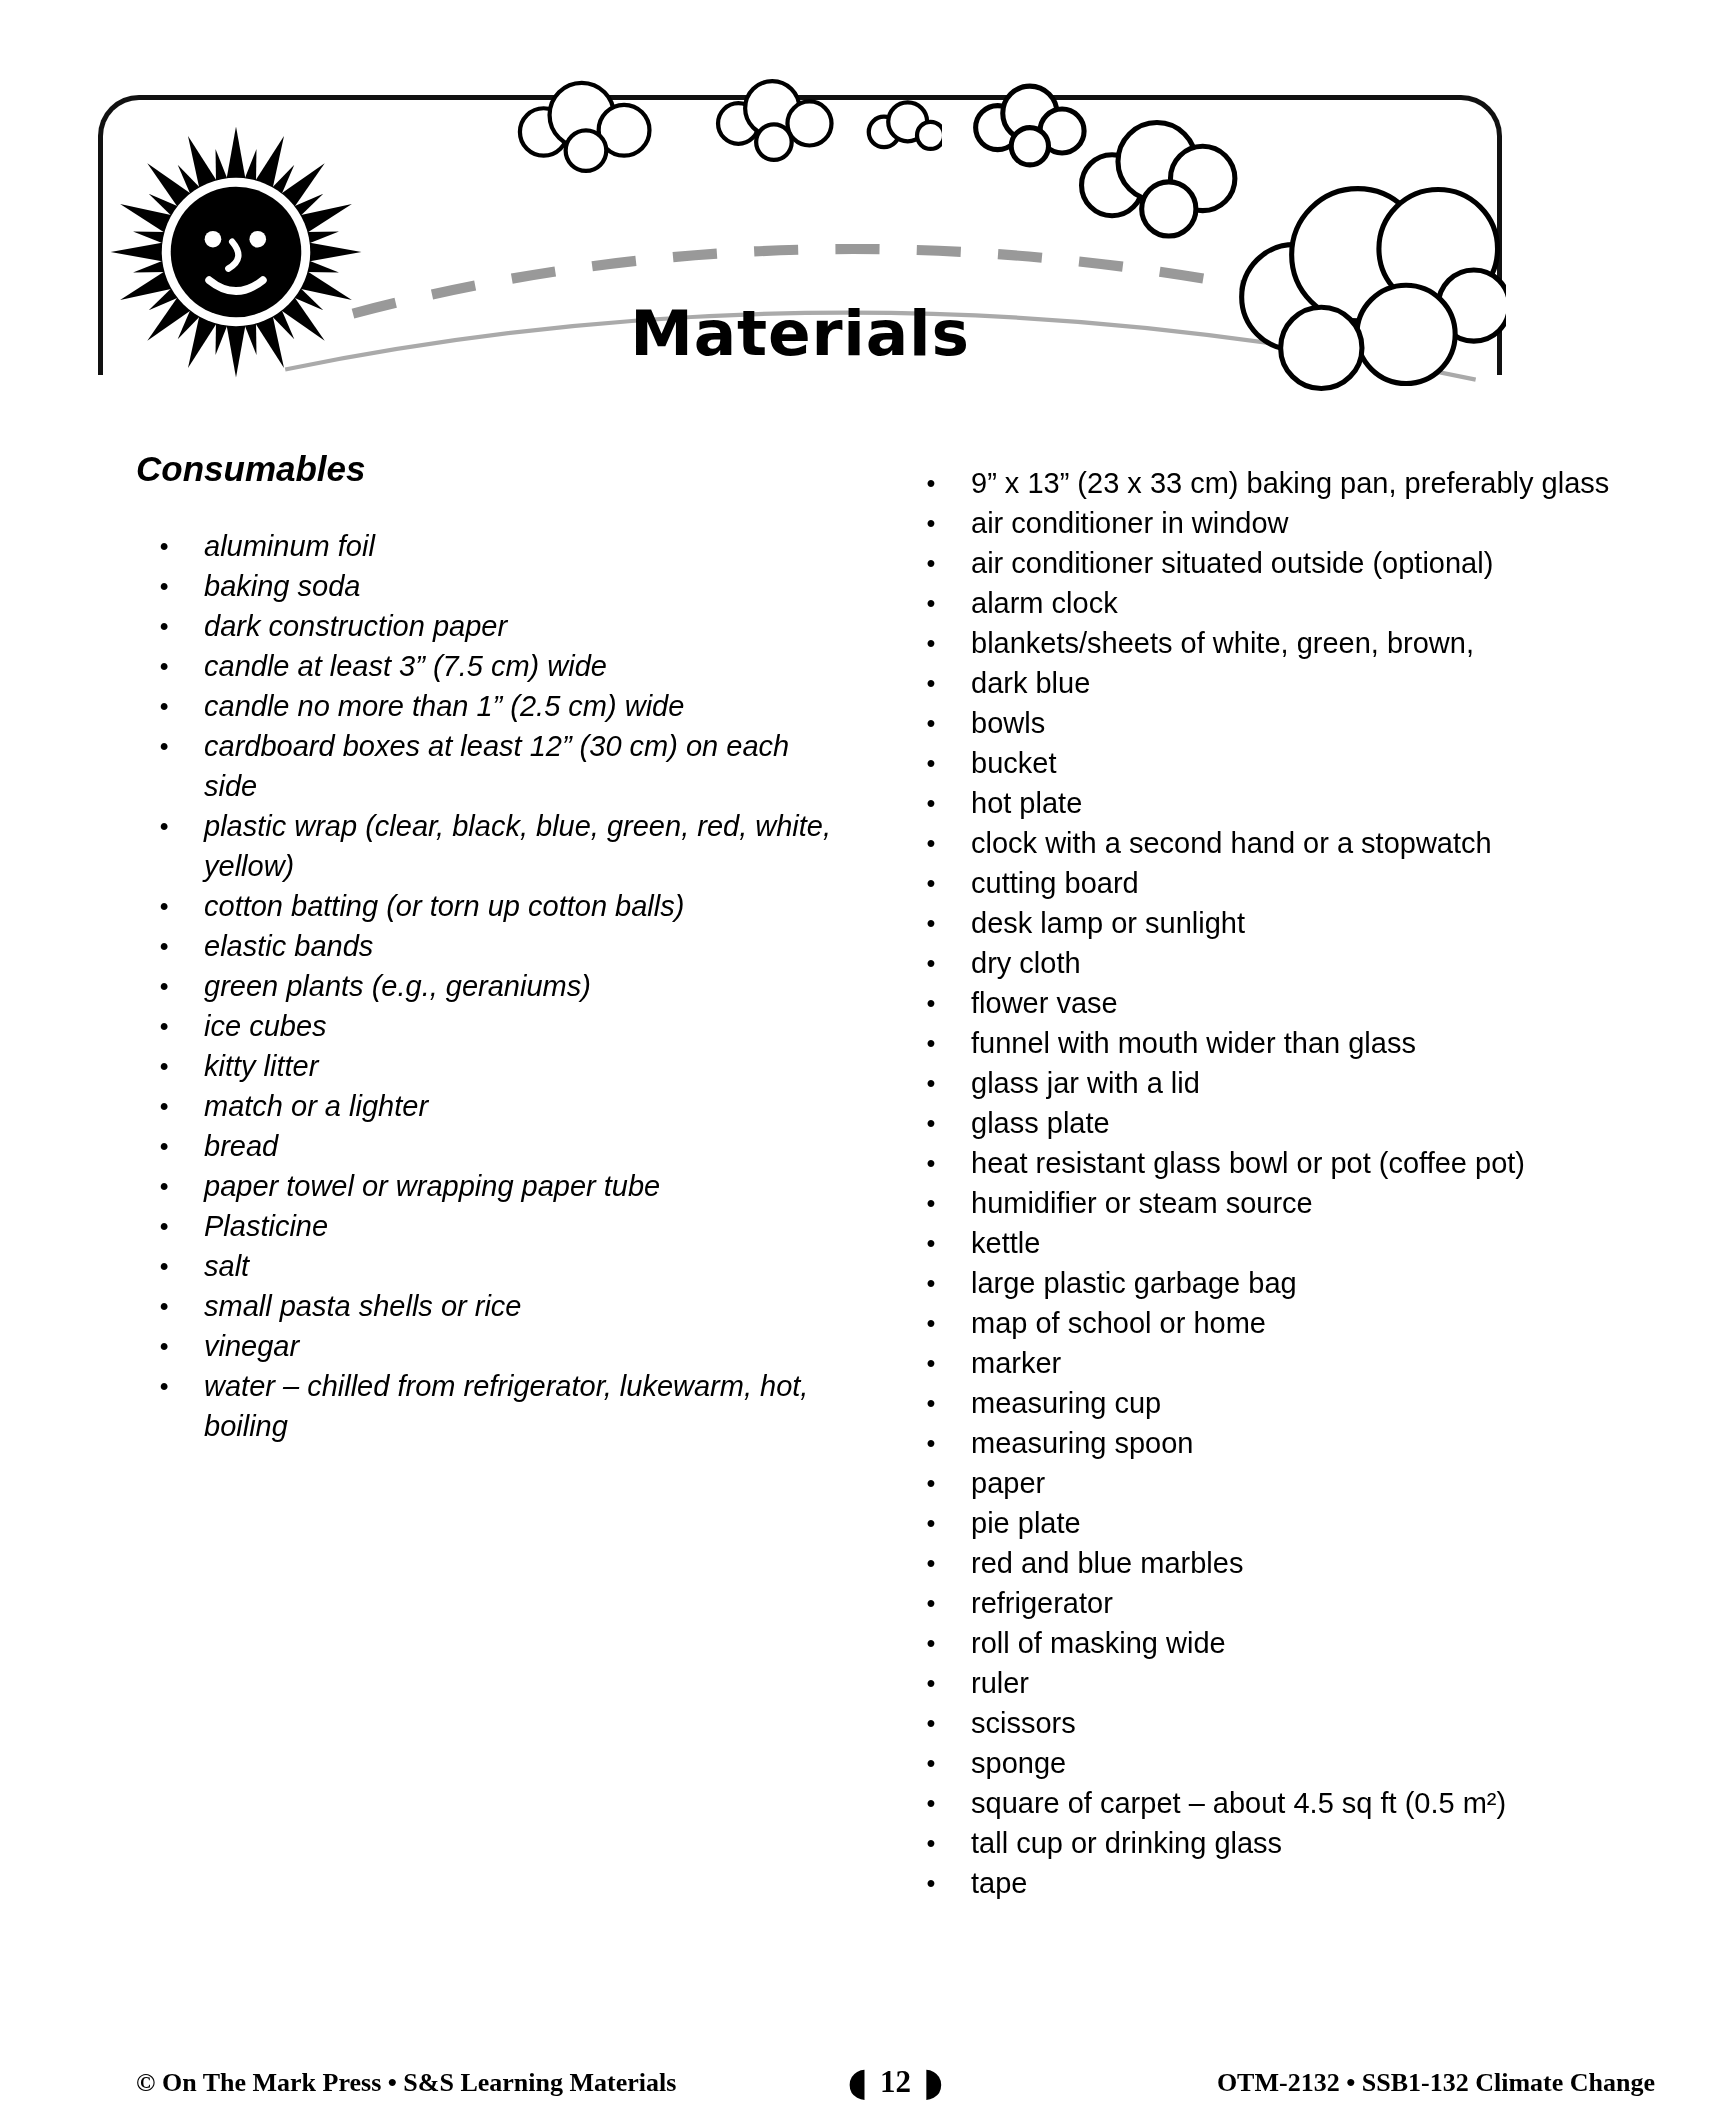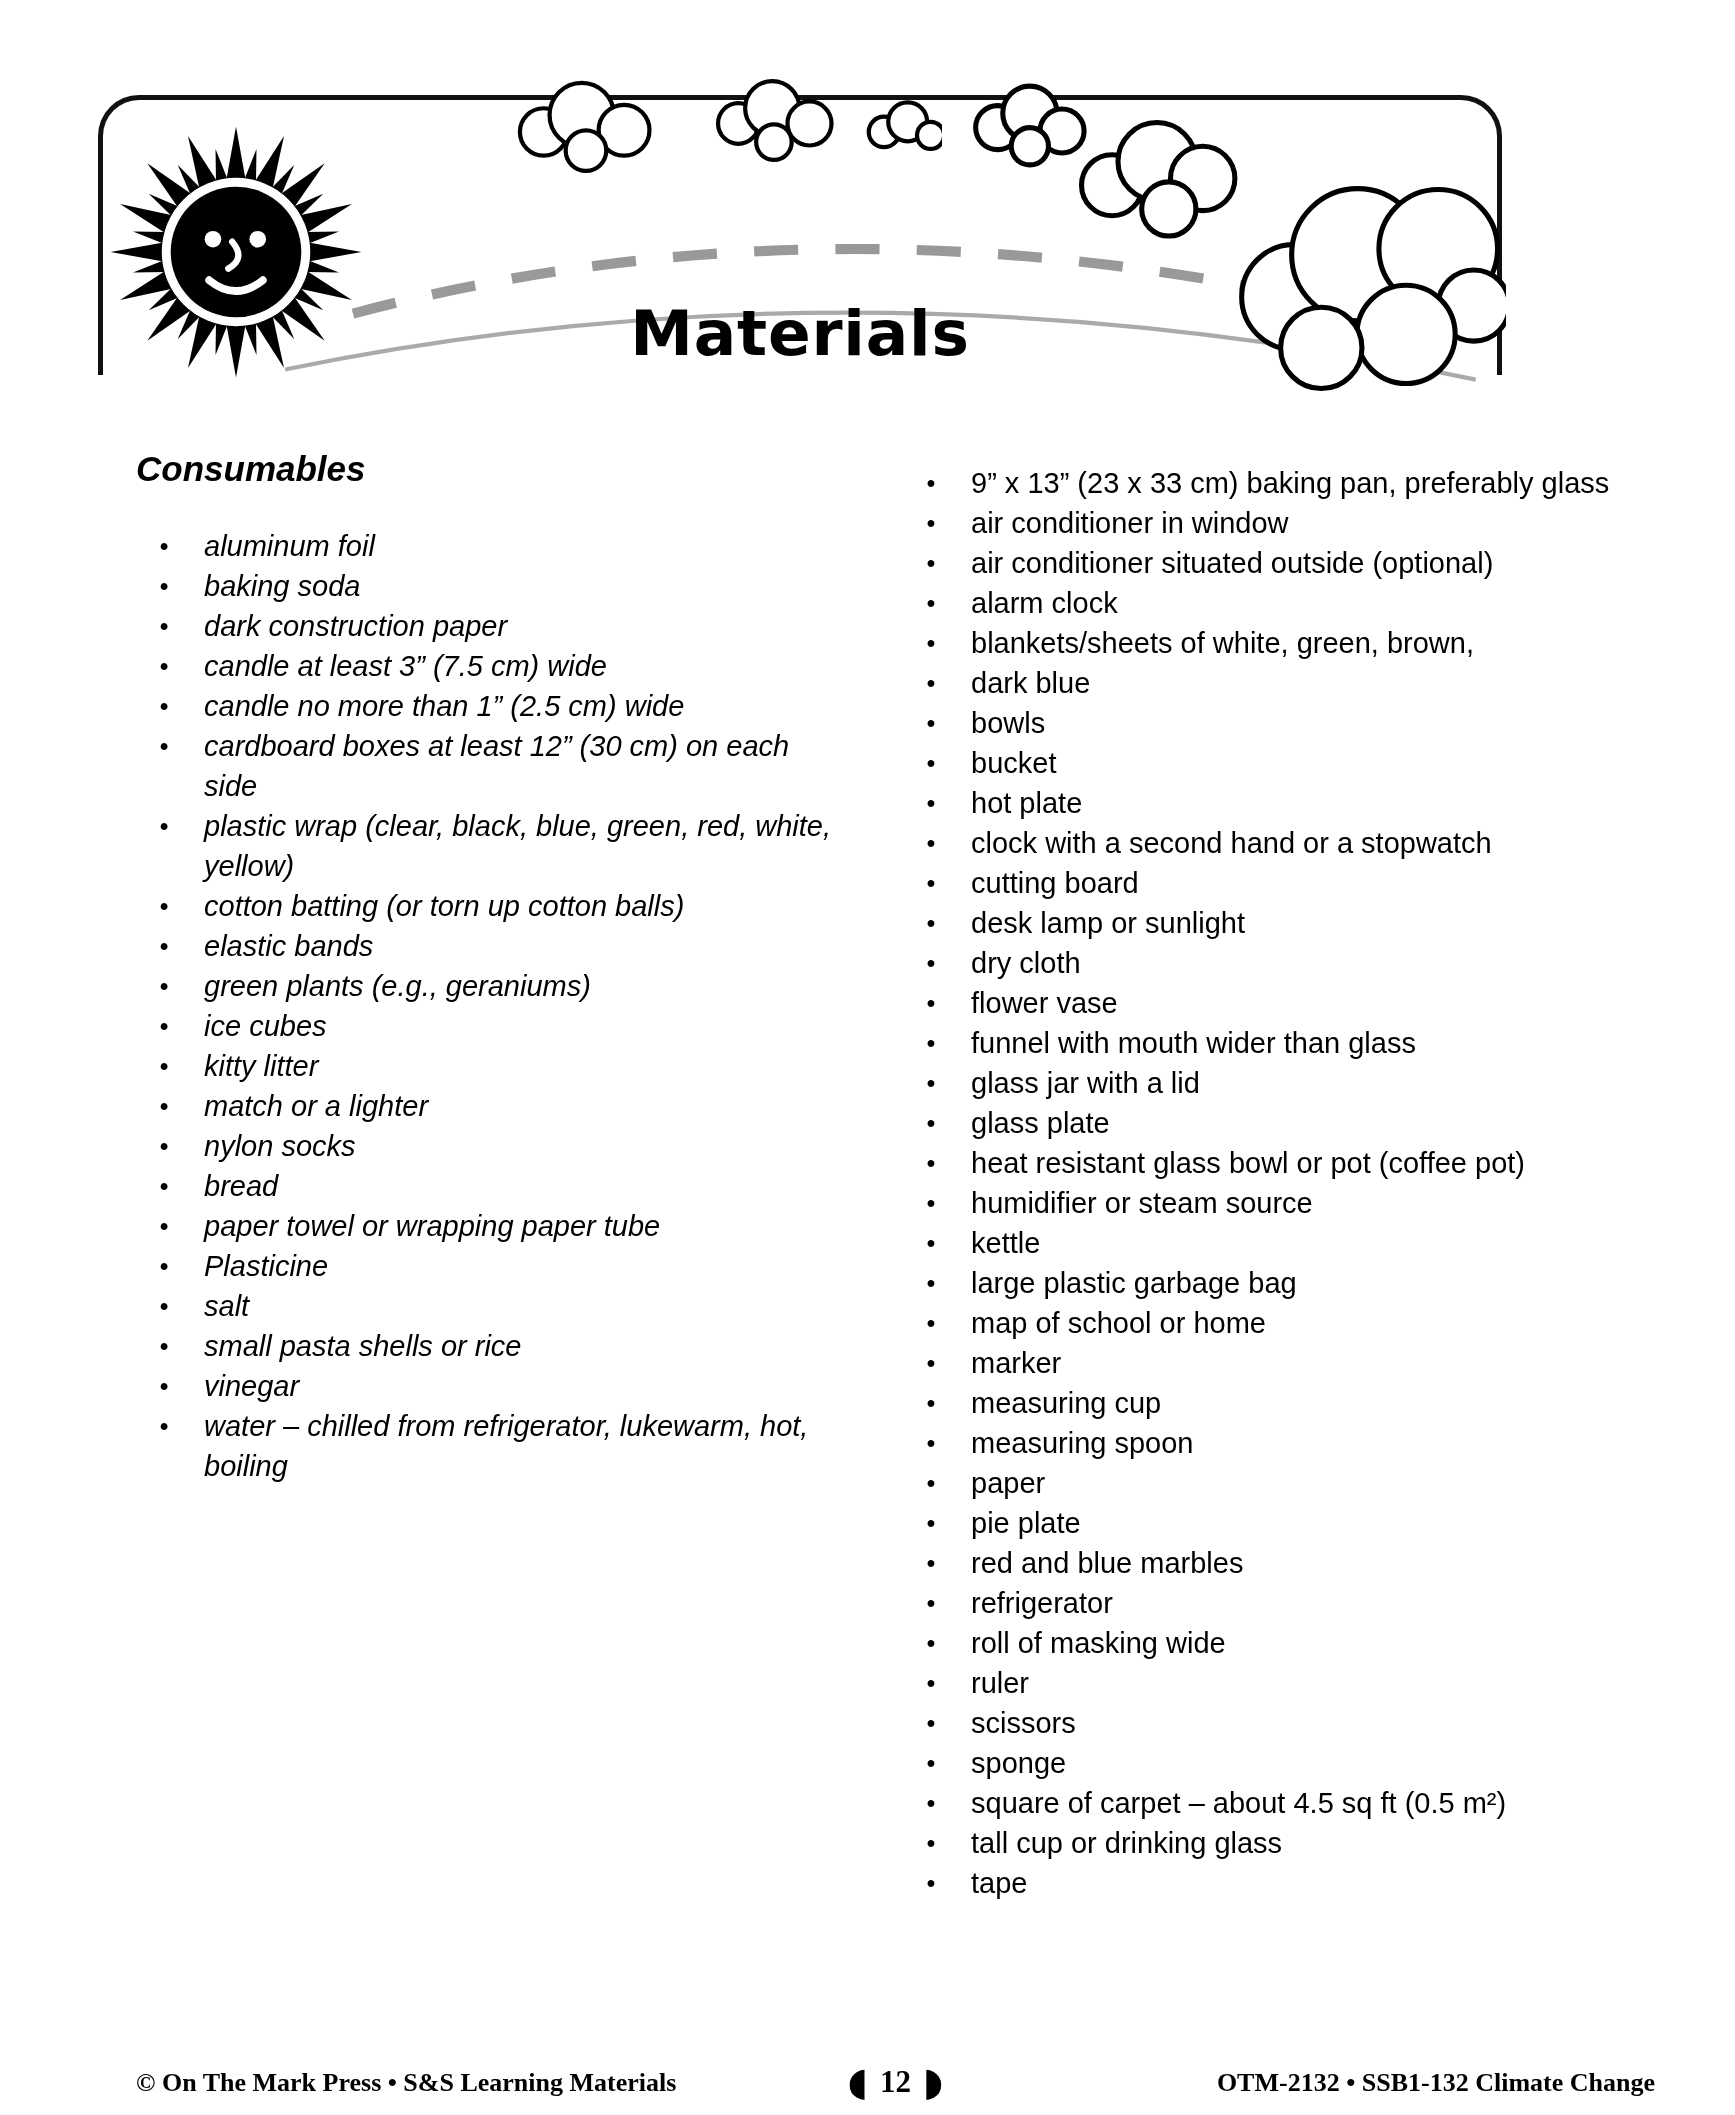--- a/index.html
+++ b/index.html
@@ -249,21 +249,20 @@
           <li>candle at least 3” (7.5 cm) wide</li>
           <li>candle no more than 1” (2.5 cm) wide</li>
           <li>cardboard boxes at least 12” (30 cm) on each side</li>
           <li>plastic wrap (clear, black, blue, green, red, white, yellow)</li>
           <li>cotton batting (or torn up cotton balls)</li>
           <li>elastic bands</li>
           <li>green plants (e.g., geraniums)</li>
           <li>ice cubes</li>
           <li>kitty litter</li>
           <li>match or a lighter</li>
-          <li>nylon socks</li>
           <li>bread</li>
           <li>paper towel or wrapping paper tube</li>
           <li>Plasticine</li>
           <li>salt</li>
           <li>small pasta shells or rice</li>
           <li>vinegar</li>
           <li>water – chilled from refrigerator, lukewarm, hot, boiling</li>
         </ul>
     </section>
 

